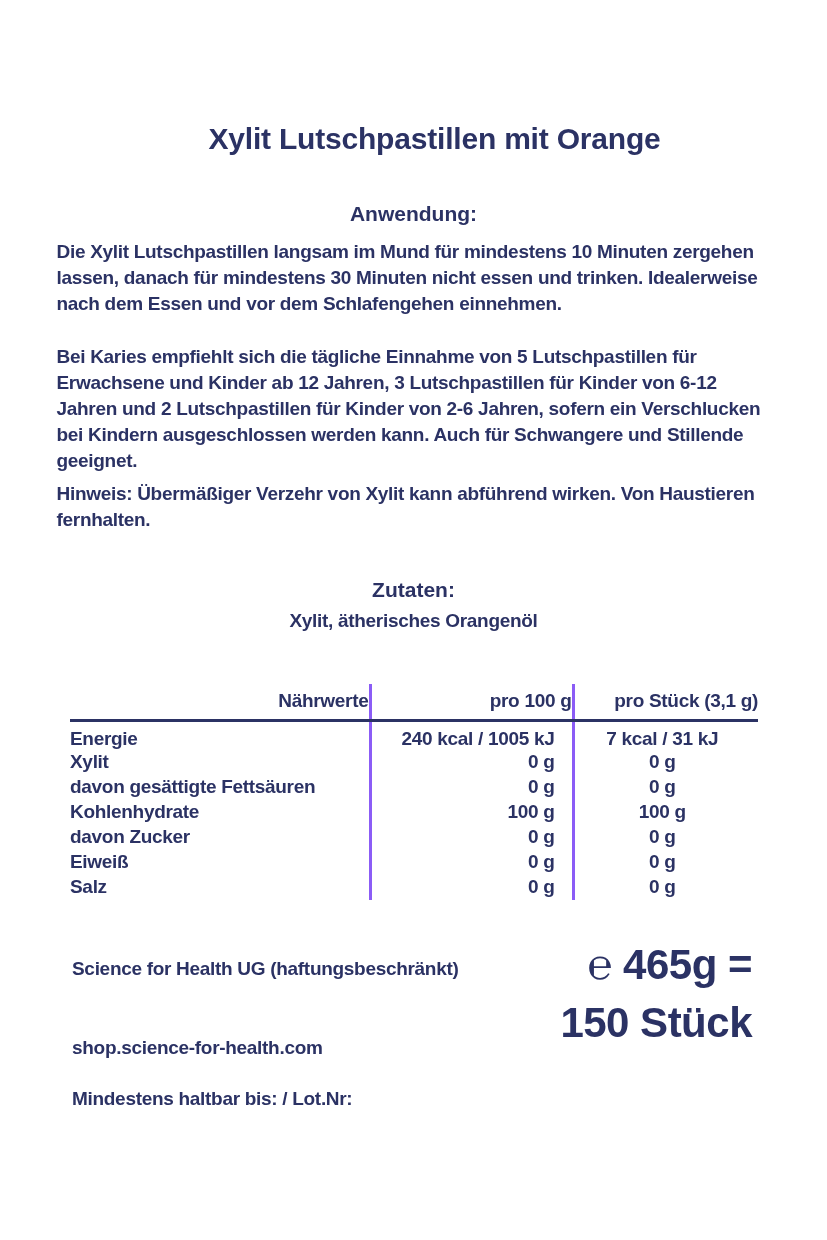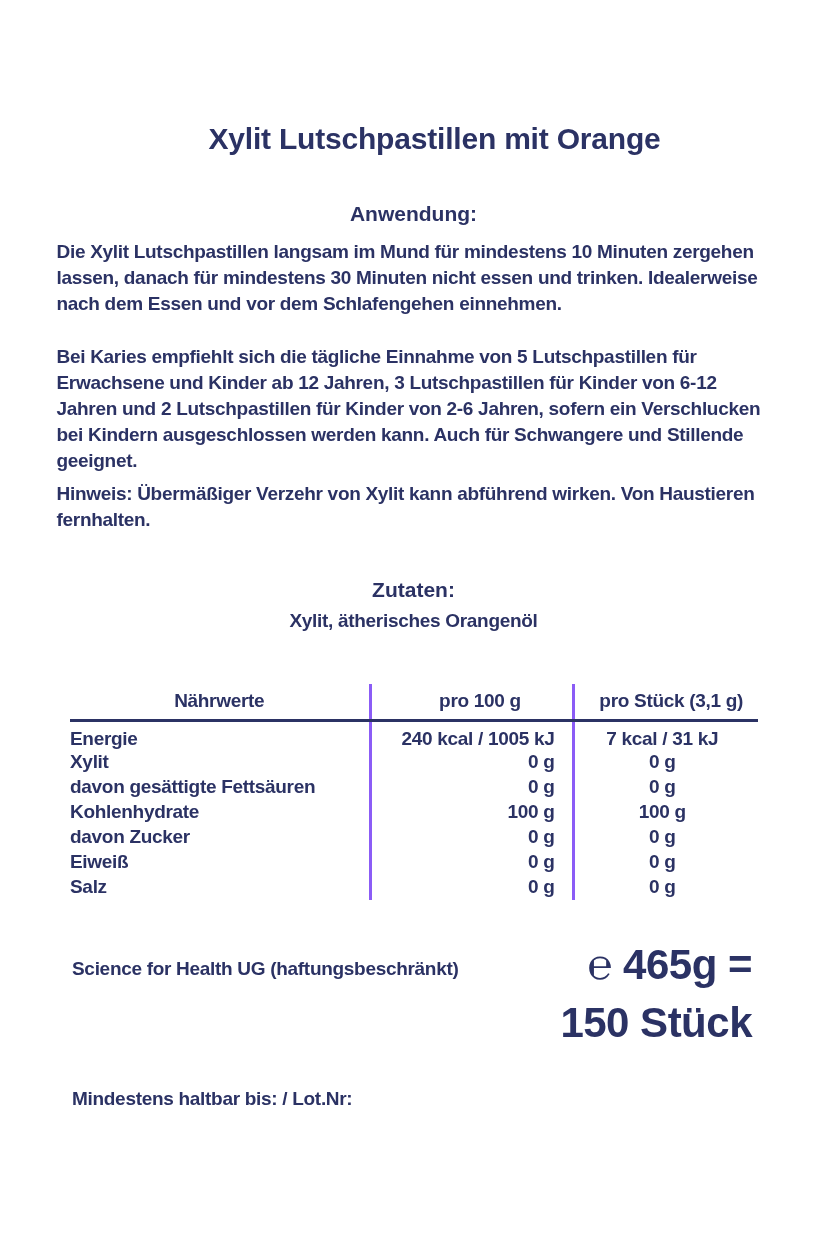--- a/index.html
+++ b/index.html
@@ -82,21 +82,21 @@
     padding: 0;
     vertical-align: middle;
     white-space: nowrap;
   }
   .nutrition col.c1 { width: 300px; }
   .nutrition col.c2 { width: 203px; }
   .nutrition col.c3 { width: 185px; }
   .nutrition thead th {
     height: 36px;
     border-bottom: 3px solid #2b3264;
-    text-align: center;
+    text-align: right;
     font-weight: 700;
   }
   .nutrition tbody tr { height: 25px; }
   .nutrition tbody tr:first-child td { padding-top: 6px; }
   .nutrition .vline { border-left: 3px solid #8b5cf6; }
   .nutrition thead th.h2 { padding-left: 17px; }
   .nutrition thead th.h3 { padding-left: 10px; }
   .nutrition tbody td.v2 { text-align: right; padding-right: 17px; }
   .nutrition tbody td.v3 { text-align: center; padding-right: 8px; }
 
@@ -201,20 +201,21 @@
         <td class="v2 vline">0 g</td>
         <td class="v3 vline">0 g</td>
       </tr>
     </tbody>
   </table>
 
   <div class="footer-left">
     <div>Science for Health UG (haftungsbeschränkt)</div>
   </div>
 
+  <div class="website">shop.science-for-health.com</div>
 
   <div class="mhd-line">Mindestens haltbar bis: / Lot.Nr:</div>
 
   <div class="quantity-block">
     <div>℮ 465g =</div>
     <div>150 Stück</div>
   </div>
 
 </div>
 

